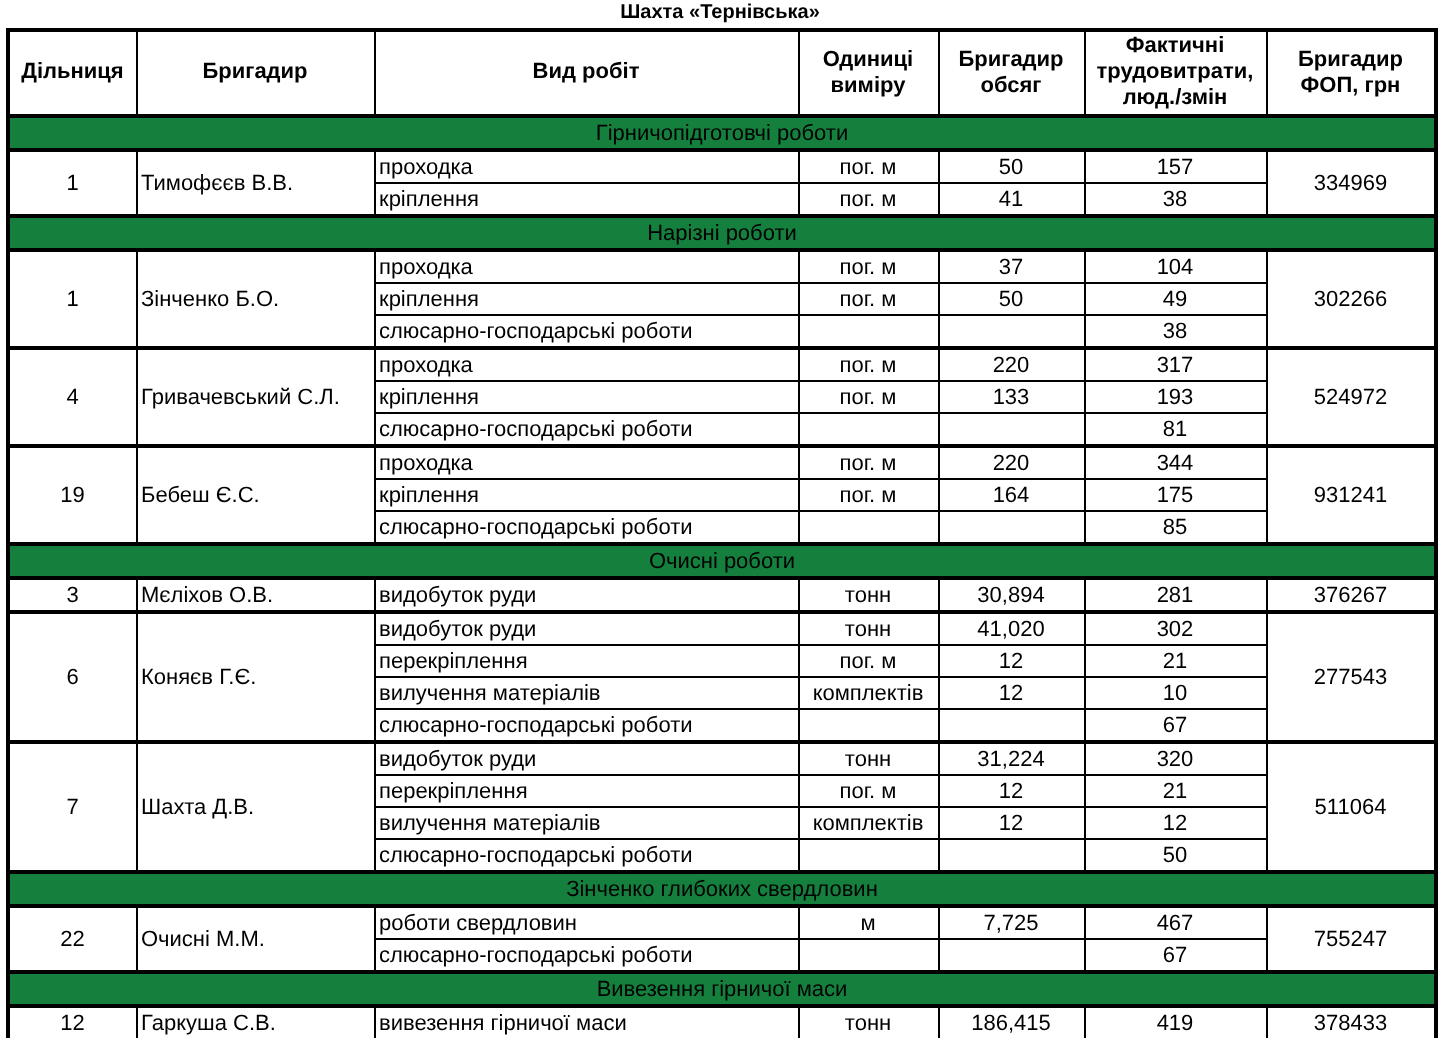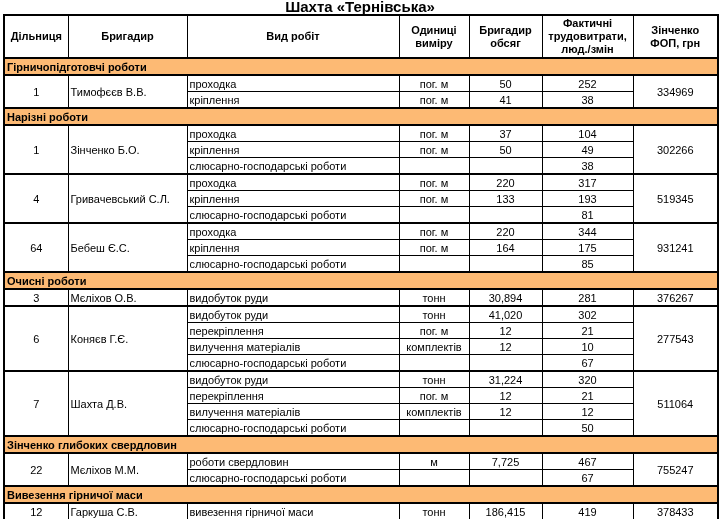--- a/index.html
+++ b/index.html
@@ -1,23 +1,23 @@
 <!DOCTYPE html>
 <html><head>
 <meta charset="utf-8">
 <style>
   html, body { margin: 0; padding: 0; background: #ffffff; }
   body { width: 720px; height: 519px; overflow: hidden; font-family: "Liberation Sans", sans-serif; font-size: 11px; color: #000; }
-  .title { position: absolute; left: 0; top: 0; width: 720px; height: 14px; text-align: center; font-weight: bold; font-size: 15px; line-height: 14px; }
+  .title { position: absolute; left: 0; top: 0; width: 720px; height: 14px; text-align: center; font-weight: bold; font-size: 10px; line-height: 14px; }
   table { position: absolute; left: 3px; top: 14px; border-collapse: collapse; table-layout: fixed; width: 714px; border: 2px solid #000; }
   td, th { border: 1px solid #000; padding: 0 2px; height: 15px; line-height: 14px; overflow: hidden; white-space: nowrap; }
   th { height: 41px; font-weight: bold; text-align: center; white-space: normal; line-height: 13px; font-size: 11px; border-bottom: 2px solid #000; }
   td.c { text-align: center; }
   td.l { text-align: left; }
-  tr.sec td { background: #fdba74; font-weight: bold; text-align: left; border-top: 2px solid #000; border-bottom: 2px solid #000; height: 15px; }
+  tr.sec td { background: #15803d; font-weight: normal; text-align: center; border-top: 2px solid #000; border-bottom: 2px solid #000; height: 15px; }
   tr.gtop td { border-top: 2px solid #000; }
 </style>
 </head>
 <body>
 
 <div class="title">Шахта «Тернівська»</div>
 
 <table>
   <colgroup>
     <col style="width:64px">
@@ -29,34 +29,34 @@
     <col style="width:85px">
   </colgroup>
   <thead>
     <tr>
       <th>Дільниця</th>
       <th>Бригадир</th>
       <th>Вид робіт</th>
       <th>Одиниці виміру</th>
       <th>Бригадир обсяг</th>
       <th>Фактичні трудовитрати, люд./змін</th>
-      <th>Зінченко ФОП, грн</th>
+      <th>Бригадир ФОП, грн</th>
     </tr>
   </thead>
   <tbody id="tbody">
       <tr class="sec">
         <td colspan="7">Гірничопідготовчі роботи</td>
       </tr>
       <tr>
         <td class="c" rowspan="2">1</td>
         <td class="l" rowspan="2">Тимофєєв В.В.</td>
         <td class="l">проходка</td>
         <td class="c">пог. м</td>
         <td class="c">50</td>
-        <td class="c">252</td>
+        <td class="c">157</td>
         <td class="c" rowspan="2">334969</td>
       </tr>
       <tr>
         <td class="l">кріплення</td>
         <td class="c">пог. м</td>
         <td class="c">41</td>
         <td class="c">38</td>
       </tr>
       <tr class="sec">
         <td colspan="7">Нарізні роботи</td>
@@ -82,36 +82,36 @@
         <td class="c"></td>
         <td class="c">38</td>
       </tr>
       <tr class="gtop">
         <td class="c" rowspan="3">4</td>
         <td class="l" rowspan="3">Гривачевський С.Л.</td>
         <td class="l">проходка</td>
         <td class="c">пог. м</td>
         <td class="c">220</td>
         <td class="c">317</td>
-        <td class="c" rowspan="3">519345</td>
+        <td class="c" rowspan="3">524972</td>
       </tr>
       <tr>
         <td class="l">кріплення</td>
         <td class="c">пог. м</td>
         <td class="c">133</td>
         <td class="c">193</td>
       </tr>
       <tr>
         <td class="l">слюсарно-господарські роботи</td>
         <td class="c"></td>
         <td class="c"></td>
         <td class="c">81</td>
       </tr>
       <tr class="gtop">
-        <td class="c" rowspan="3">64</td>
+        <td class="c" rowspan="3">19</td>
         <td class="l" rowspan="3">Бебеш Є.С.</td>
         <td class="l">проходка</td>
         <td class="c">пог. м</td>
         <td class="c">220</td>
         <td class="c">344</td>
         <td class="c" rowspan="3">931241</td>
       </tr>
       <tr>
         <td class="l">кріплення</td>
         <td class="c">пог. м</td>
@@ -188,21 +188,21 @@
         <td class="l">слюсарно-господарські роботи</td>
         <td class="c"></td>
         <td class="c"></td>
         <td class="c">50</td>
       </tr>
       <tr class="sec">
         <td colspan="7">Зінченко глибоких свердловин</td>
       </tr>
       <tr>
         <td class="c" rowspan="2">22</td>
-        <td class="l" rowspan="2">Мєліхов М.М.</td>
+        <td class="l" rowspan="2">Очисні М.М.</td>
         <td class="l">роботи свердловин</td>
         <td class="c">м</td>
         <td class="c">7,725</td>
         <td class="c">467</td>
         <td class="c" rowspan="2">755247</td>
       </tr>
       <tr>
         <td class="l">слюсарно-господарські роботи</td>
         <td class="c"></td>
         <td class="c"></td>

